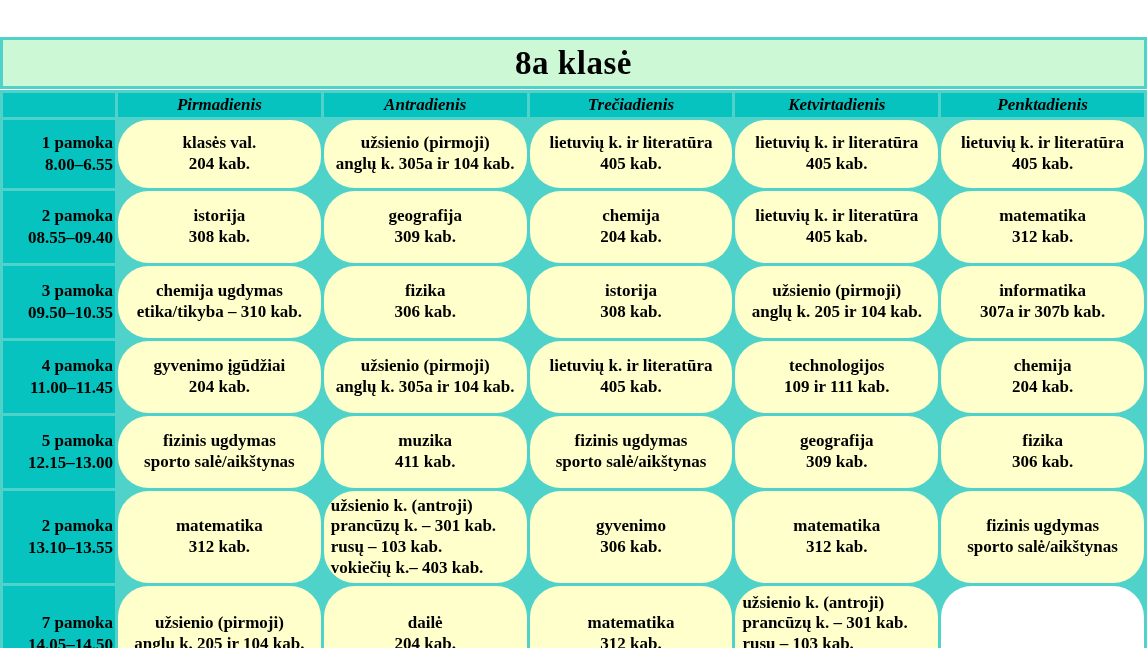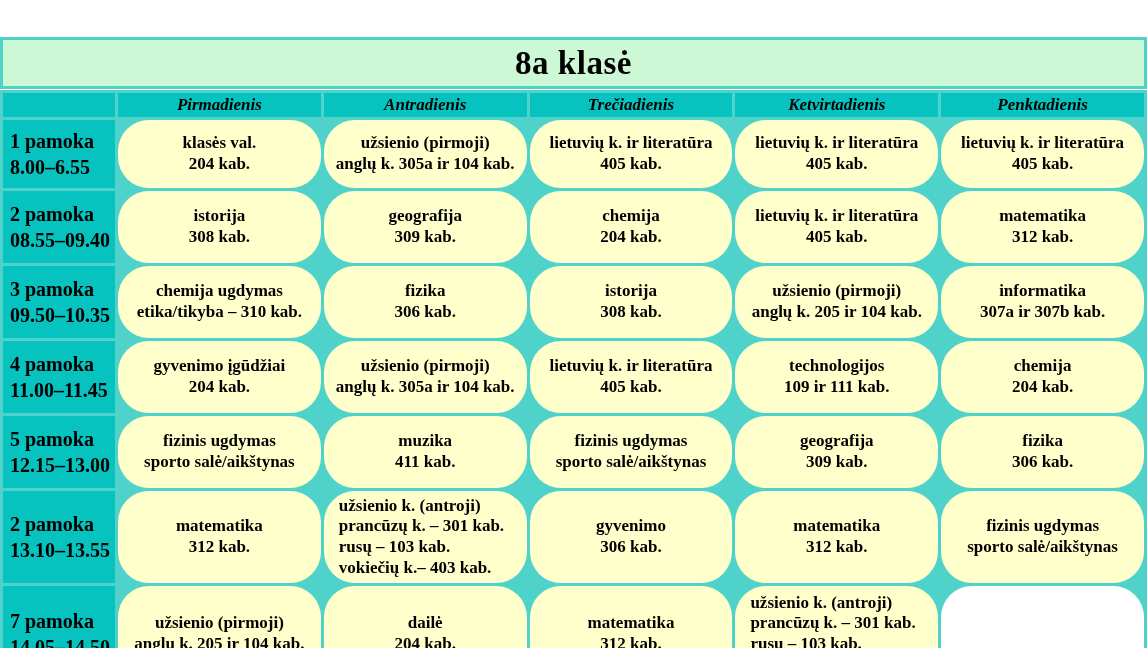--- a/index.html
+++ b/index.html
@@ -54,38 +54,38 @@
     font-style: italic;
   }
   thead tr { height: 24px; }
   tbody tr { height: 72px; }
   tbody tr:nth-child(1) { height: 68px; }
   tbody tr:nth-child(6) { height: 92px; }
   tbody tr:nth-child(7) { height: 96px; }
   td.period-cell {
     background: var(--teal-bg);
     font-weight: bold;
-    font-size: 20px;
-    text-align: left;
+    font-size: 17px;
+    text-align: right;
     vertical-align: middle;
     padding: 2px 2px 2px 7px;
     line-height: 1.3;
   }
   td.lesson-cell {
     background: var(--cell-bg);
     text-align: center;
     vertical-align: middle;
     font-size: 17px;
     line-height: 1.22;
     padding: 3px 4px;
     border-radius: 31px;
   }
   td.lesson-cell.align-left {
     text-align: left;
-    padding-left: 15px;
+    padding-left: 7px;
     vertical-align: middle;
   }
   td.lesson-cell.empty { background: var(--empty-bg); }
   .subject { font-weight: bold; }
   .room { font-weight: bold; white-space: pre-line; }
 </style>
 </head>
 <body>
 
 <div class="page">

